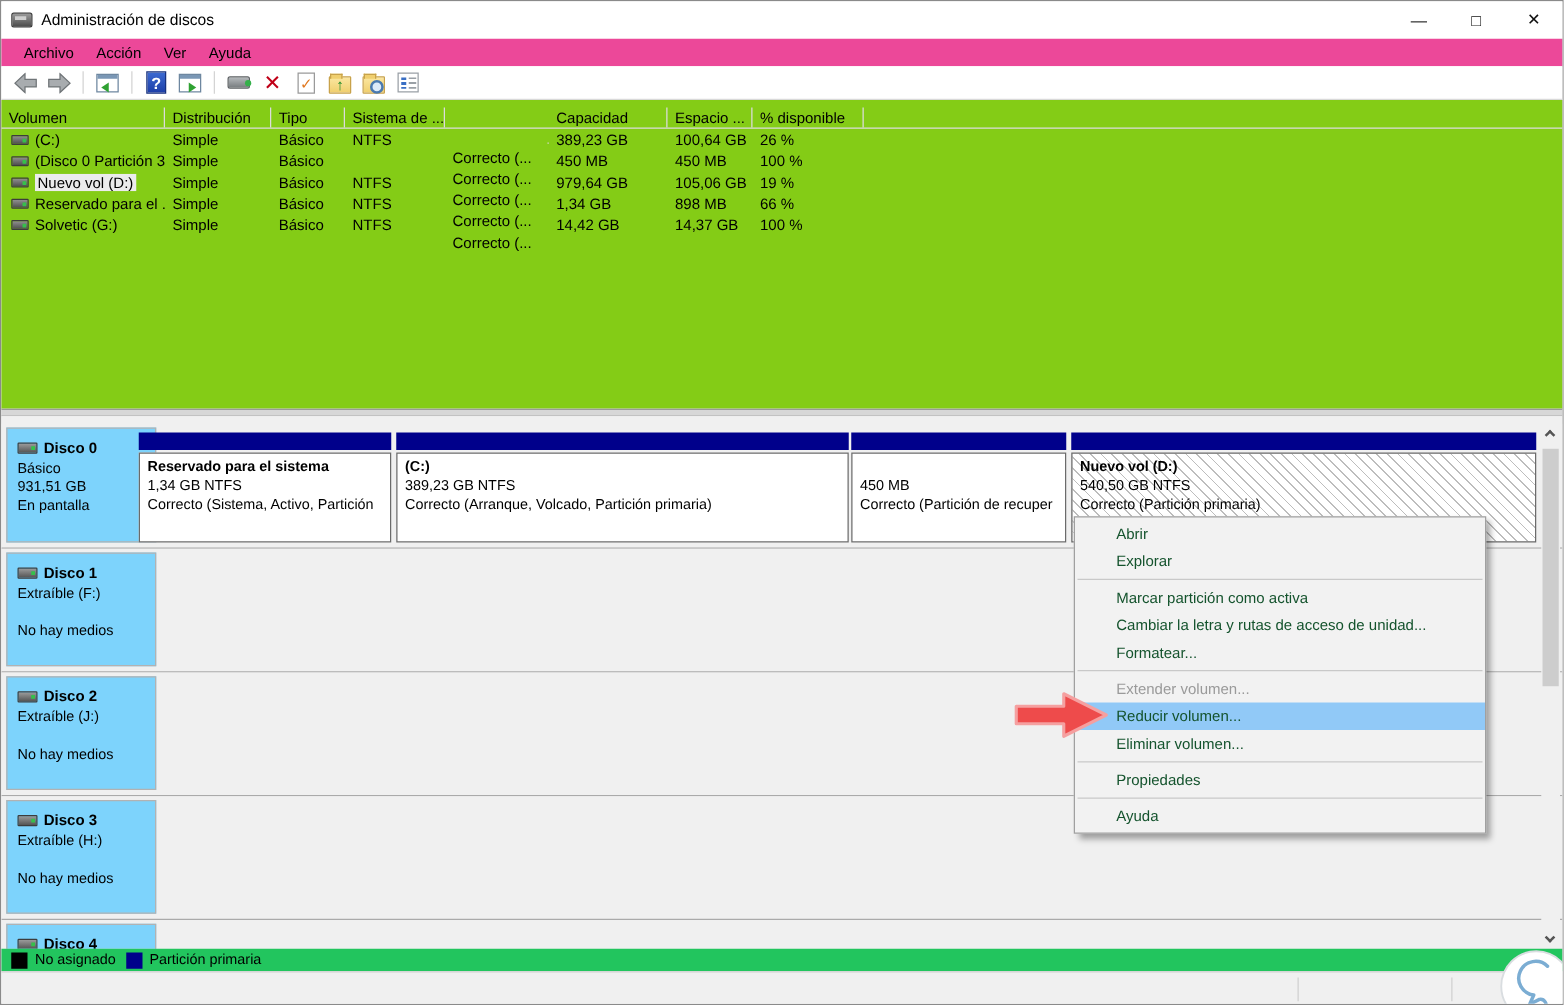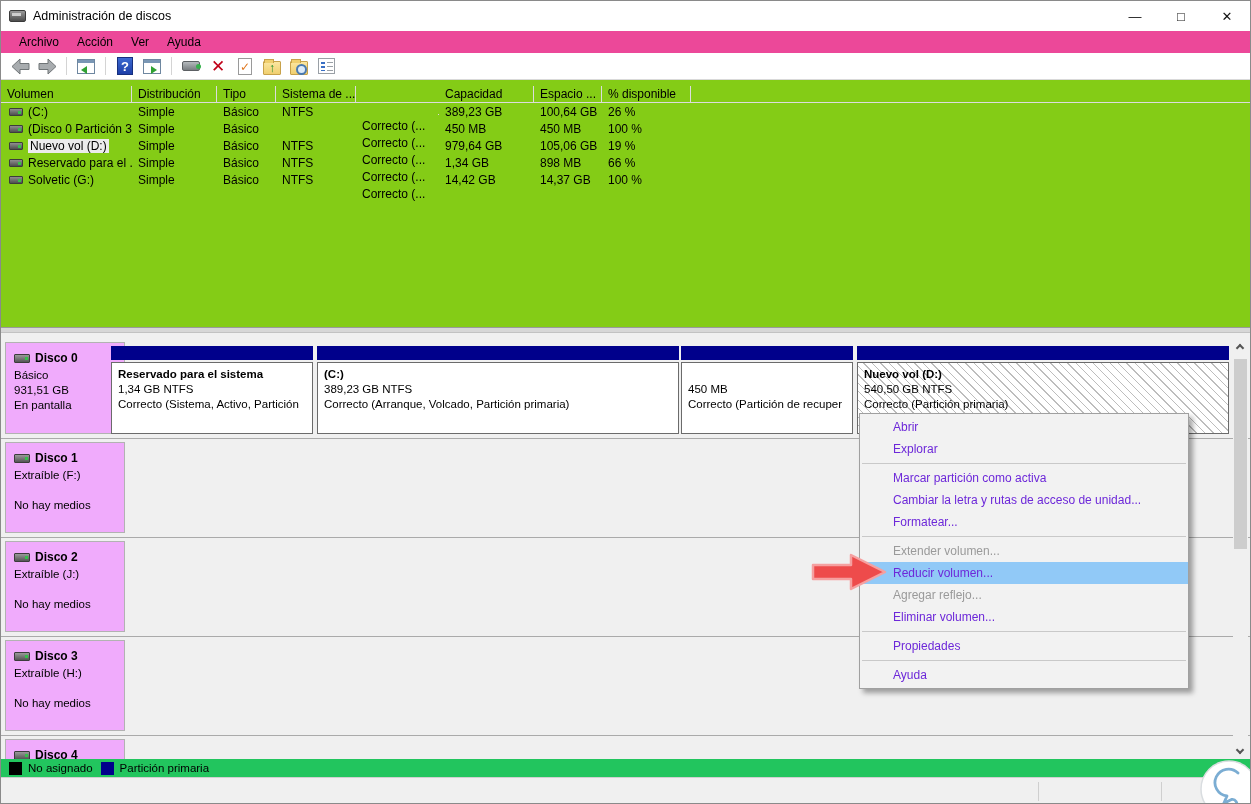--- a/index.html
+++ b/index.html
@@ -71,21 +71,21 @@
   .drive-ico:after { content:""; position:absolute; right:1px; top:2px; width:3px; height:3px; background:#35c04a; }
   .sel-label { background:#ececec; padding:0 2px; }
 
   
   .splitter { position:absolute; top:326px; left:0; right:0; height:6px; background:#d7d7d7;
               border-top:1px solid #9a9a9a; border-bottom:1px solid #c2c2c2; }
   .bottompane { position:absolute; top:332px; left:0; right:0; height:444px; background:#f0f0f0; overflow:hidden; }
 
   .disk-row { position:absolute; left:0; right:0; border-bottom:1px solid #aaa; background:#f0f0f0; }
   .disk-panel { position:absolute; left:4px; top:3px; bottom:4px; width:120px;
-                border:1px solid #b2b2b2; background:#f0abfc; padding:8px 0 0 8px; }
+                border:1px solid #b2b2b2; background:#7dd3fc; padding:8px 0 0 8px; }
   .disk-name { display:flex; align-items:center; gap:5px; font-weight:bold; font-size:12px; margin-bottom:3px; }
   .disk-ico { width:16px; height:9px; background:linear-gradient(#9a9a9a,#555); border:1px solid #3c3c3c;
               border-radius:1px; position:relative; flex:none; }
   .disk-ico:after { content:""; position:absolute; right:1px; top:2px; width:3px; height:3px; background:#35c04a; }
   .disk-line { font-size:11.5px; line-height:15px; }
   .disk-line.gap { margin-top:15px; }
   .part-area { position:absolute; left:108px; right:19px; top:0; bottom:0; }
   .partition { position:absolute; top:7px; }
   .part-bar { height:14px; margin-bottom:2px; }
   .part-box { height:72px; border:1px solid #6b6b6b; background:#fff; padding:4px 6px;
@@ -108,21 +108,21 @@
   .legend-item { display:flex; align-items:center; gap:6px; }
   .legend-sq { width:13px; height:13px; }
   .legend-label { font-size:11.5px; }
   .statusbar { position:absolute; top:776px; left:0; right:0; height:28px; background:#f0f0f0;
                border-top:1px solid #d0d0d0; }
   .status-tick { position:absolute; top:4px; bottom:4px; width:1px; background:#cfcfcf; }
 
   
   .ctx-menu { position:absolute; left:858px; top:412px; width:330px; background:#f2f2f2;
               border:1px solid #a0a0a0; padding:2px 0; box-shadow:4px 4px 5px rgba(0,0,0,.35); z-index:5; }
-  .ctx-item { height:22px; line-height:22px; padding-left:33px; font-size:12px; color:#6d28d9; white-space:nowrap; }
+  .ctx-item { height:22px; line-height:22px; padding-left:33px; font-size:12px; color:#14532d; white-space:nowrap; }
   .ctx-item.disabled { color:#9a9a9a; }
   .ctx-item.highlighted { background:#91c9f7; }
   .ctx-sep { height:7px; position:relative; }
   .ctx-sep:after { content:""; position:absolute; left:2px; right:2px; top:3px; height:1px; background:#c9c9c9; }
 
   
   .red-arrow { position:absolute; left:810px; top:551px; z-index:6; }
   .logo-mark { position:absolute; left:1195px; top:756px; z-index:4; }
 </style>
 </head>
@@ -399,21 +399,20 @@
   <div class="ctx-menu">
     <div class="ctx-item">Abrir</div>
     <div class="ctx-item">Explorar</div>
     <div class="ctx-sep"></div>
     <div class="ctx-item">Marcar partición como activa</div>
     <div class="ctx-item">Cambiar la letra y rutas de acceso de unidad...</div>
     <div class="ctx-item">Formatear...</div>
     <div class="ctx-sep"></div>
     <div class="ctx-item disabled">Extender volumen...</div>
     <div class="ctx-item highlighted">Reducir volumen...</div>
-    <div class="ctx-item disabled">Agregar reflejo...</div>
     <div class="ctx-item">Eliminar volumen...</div>
     <div class="ctx-sep"></div>
     <div class="ctx-item">Propiedades</div>
     <div class="ctx-sep"></div>
     <div class="ctx-item">Ayuda</div>
   </div>
 
   <div class="red-arrow">
     <svg width="78" height="40" viewBox="0 0 78 40">
       <polygon points="2,13 40,13 40,3 74,20 40,37 40,27 2,27" fill="#ee4b4b" stroke="#f5a0a0" stroke-width="2.5" stroke-linejoin="round"></polygon>

